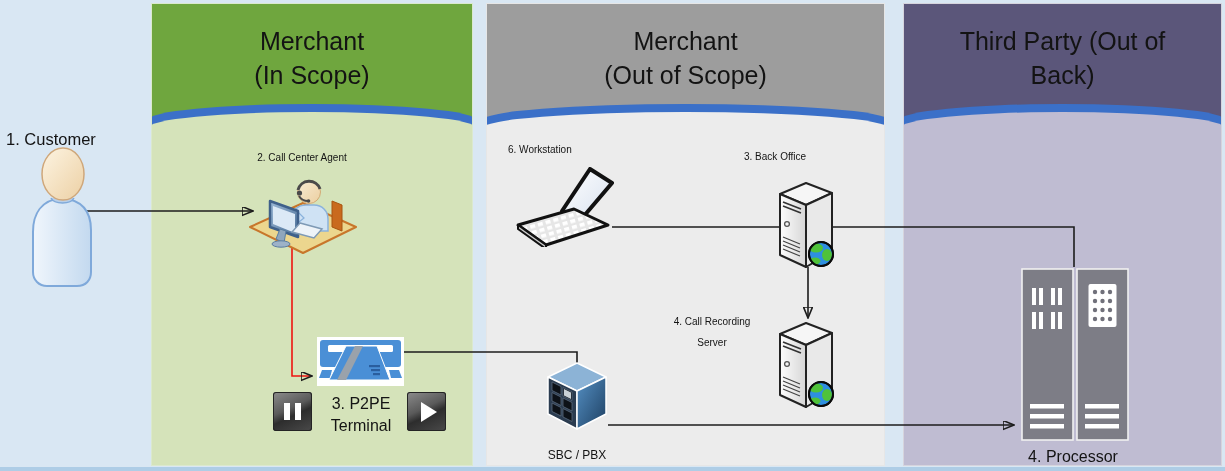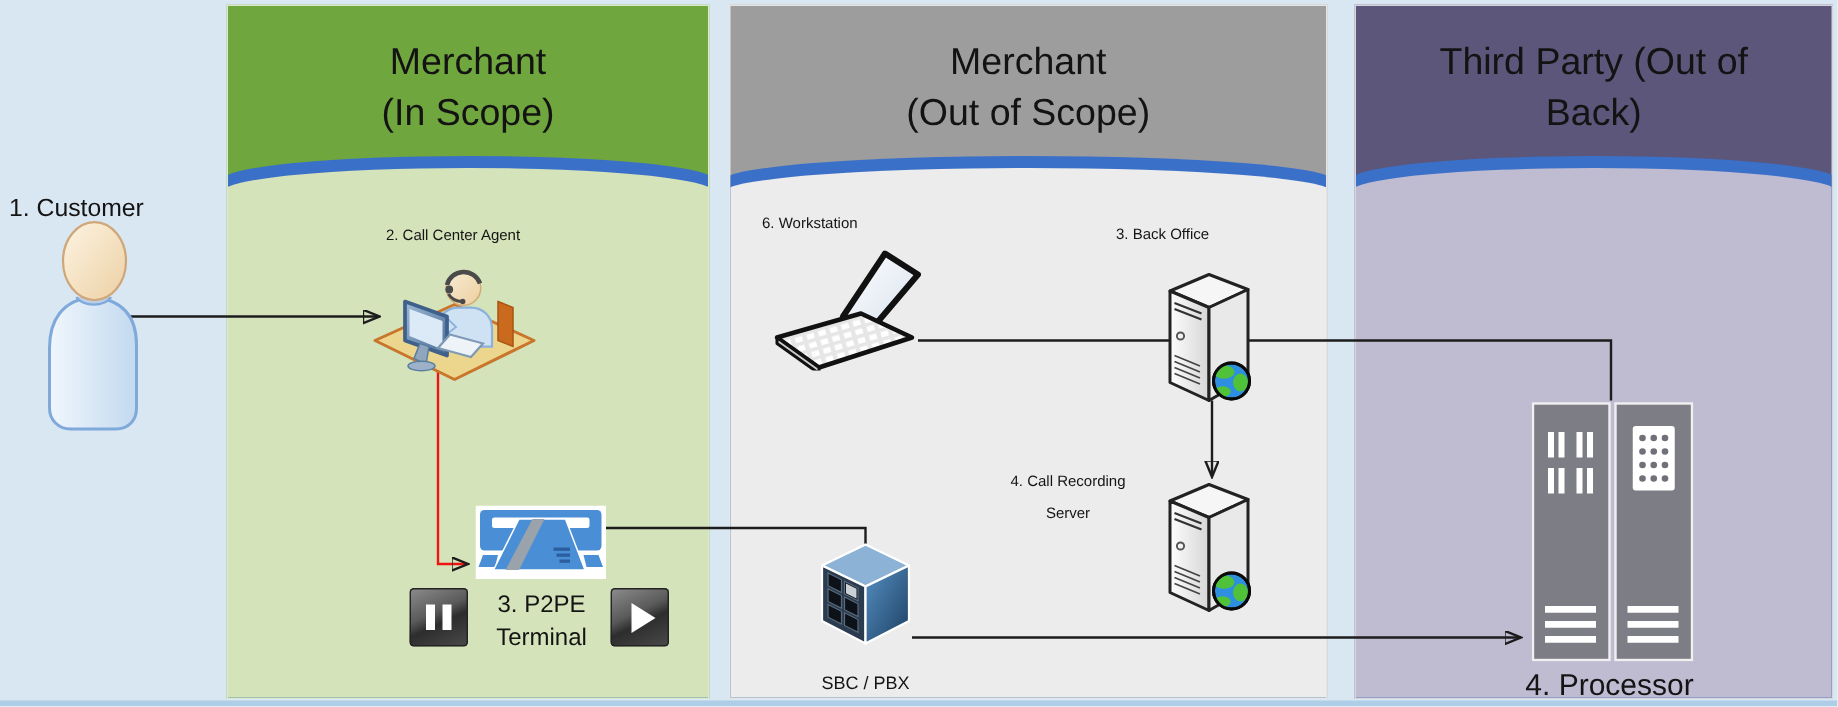--- a/index.html
+++ b/index.html
@@ -30,21 +30,21 @@
   .connectors { position:absolute; left:0; top:0; z-index:3; }
   .connectors path { fill:none; stroke:#1c1c1c; stroke-width:1.6px; }
   .connectors path.red { stroke:#ee1411; }
 
   
   .node { position:absolute; z-index:4; }
   .lbl  { position:absolute; z-index:5; font-size:10px; line-height:20px; white-space:pre-line; }
   #lbl-customer   { left:6px;   top:129px; font-size:16.5px; }
   #lbl-agent      { left:221px; top:148px; width:162px; text-align:center; }
   #lbl-terminal   { left:322px; top:393px; width:78px;  text-align:center; font-size:16px; line-height:22px; }
-  #lbl-processor  { left:1000px;top:447px; width:146px; text-align:center; font-size:20px; }
+  #lbl-processor  { left:1000px;top:447px; width:146px; text-align:center; font-size:16px; }
   #lbl-backoffice { left:744px; top:147px; }
   #lbl-workstation{ left:508px; top:140px; }
   #lbl-callrec    { left:638px; top:311px; width:148px; text-align:center; line-height:21px; }
   #lbl-sbc        { left:504px; top:433px; width:146px; text-align:center; font-size:12px; line-height:15px; }
 
   #node-customer   { left:26px;  top:146px; }
   #node-agent      { left:242px; top:167px; }
   #node-terminal   { left:317px; top:337px; }
   #node-pause      { left:273px; top:392px; }
   #node-play       { left:407px; top:392px; }

